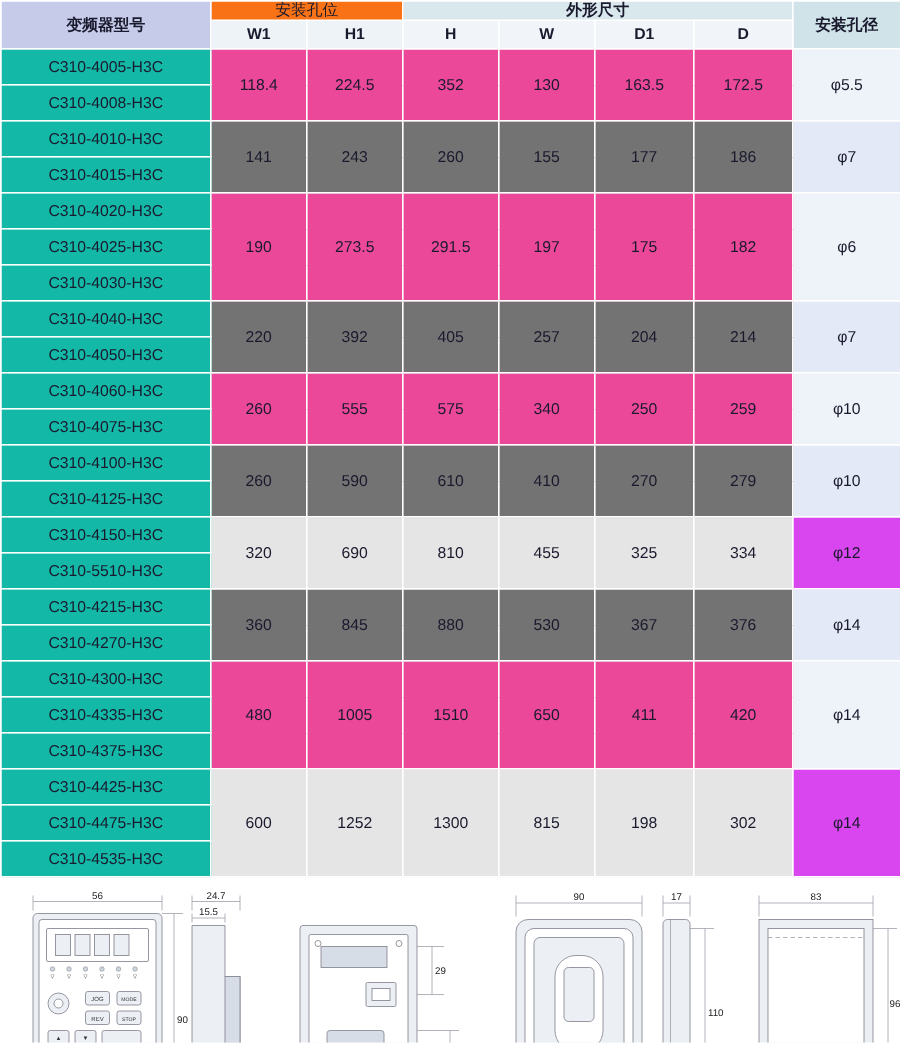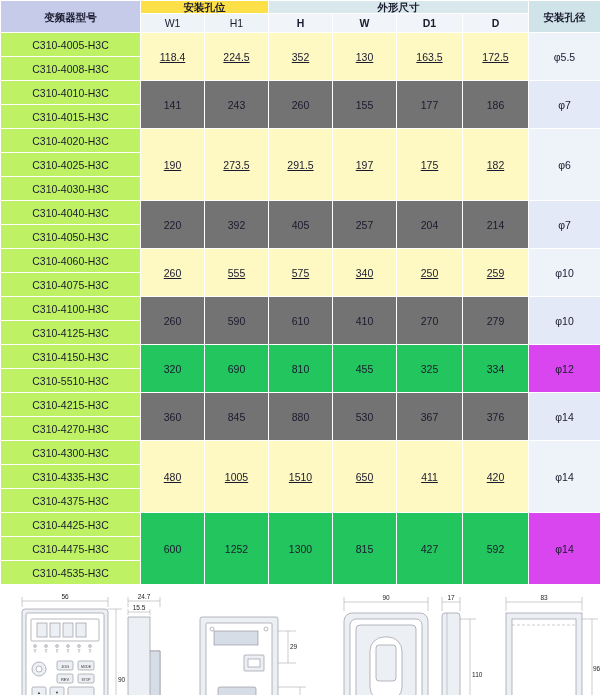--- a/index.html
+++ b/index.html
@@ -27,37 +27,37 @@
     border: 1px solid #ffffff;
     text-align: center;
     vertical-align: middle;
     font-size: 10.5px;
     color: #1a1a2e;
     padding: 0;
     line-height: 1.15;
   }
   
   .hdr-model { background: #c5cbe9; font-weight: bold; font-size: 11px; }
-  .hdr-group-a { background: #fde047; font-weight: bold; font-size: 11px; }
+  .hdr-group-a { background: #f97316; font-weight: normal; font-size: 11px; }
   .hdr-group-b { background: #d9e8ec; font-weight: bold; font-size: 11px; }
   .hdr-group-c { background: #cfe3e8; font-weight: bold; font-size: 11px; }
-  .hdr-sub-a { background: #eef3f7; font-weight: normal; }
+  .hdr-sub-a { background: #eef3f7; font-weight: bold; }
   .hdr-sub-b { background: #f1f5f9; font-weight: bold; }
 
   
   td.model {
-    background: #bef264;
+    background: #14b8a6;
     font-size: 10.5px;
     color: #17172b;
     height: 24px;
   }
   
-  td.dataA { background: #fef9c3; text-decoration: underline; }
+  td.dataA { background: #ec4899; }
   td.dataB { background: #737373; }
-  td.dataC { background: #22c55e; }
+  td.dataC { background: #e5e5e5; }
   td.hole  { background: #eef2f9; }
   td.holeB { background: #e3e9f6; }
   td.holeC { background: #d946ef; }
 
   
   #drawings {
     position: relative;
     width: 600px;
     height: 230px;
     background: #fff;
@@ -239,22 +239,22 @@
       <tr>
         <td class="model">C310-4375-H3C</td>
       </tr>
 
       <tr>
         <td class="model">C310-4425-H3C</td>
         <td class="dataC" rowspan="3">600</td>
         <td class="dataC" rowspan="3">1252</td>
         <td class="dataC" rowspan="3">1300</td>
         <td class="dataC" rowspan="3">815</td>
-        <td class="dataC" rowspan="3">427</td>
-        <td class="dataC" rowspan="3">592</td>
+        <td class="dataC" rowspan="3">198</td>
+        <td class="dataC" rowspan="3">302</td>
         <td class="holeC" rowspan="3">φ14</td>
       </tr>
       <tr>
         <td class="model">C310-4475-H3C</td>
       </tr>
       <tr>
         <td class="model">C310-4535-H3C</td>
       </tr>
     </tbody>
   </table>

